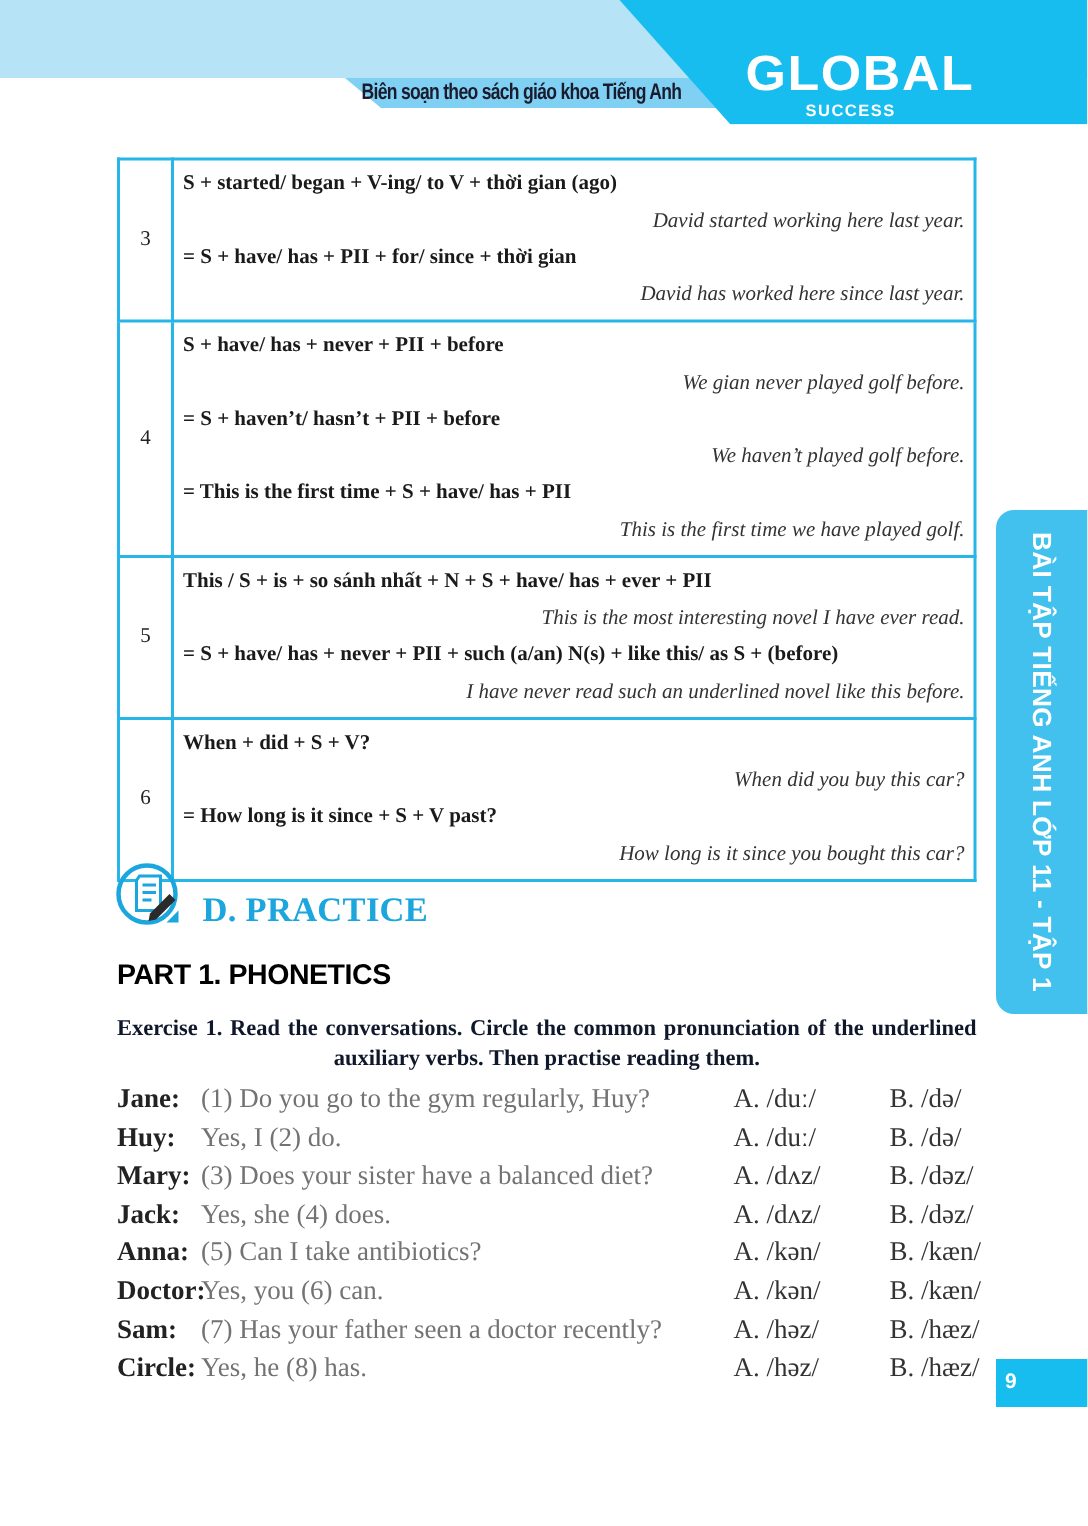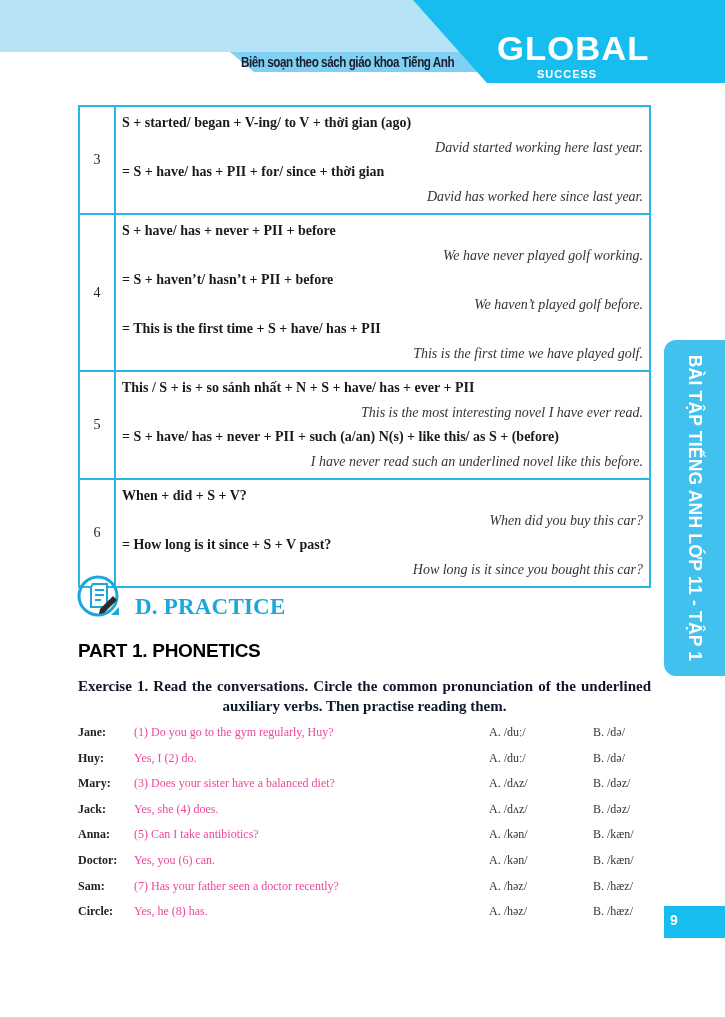--- a/index.html
+++ b/index.html
@@ -23,23 +23,23 @@
   .line.i { font-style:italic; color:#333;text-align:right; }
 
   
   .prac-icon { position:absolute; left:77px; top:575px; width:44px; height:44px; }
   .prac-title { position:absolute; left:135px; top:594px; font-family:"Liberation Serif",serif; font-weight:bold; font-size:23px; color:#1ba6de; letter-spacing:0.2px; }
   .part-title { position:absolute; left:78px; top:640px; font-family:"Liberation Sans",sans-serif; font-weight:bold; font-size:19px; color:#000000; letter-spacing:-0.3px; }
 
   .ex-title { position:absolute; left:78px; top:676px; width:573px; font-weight:bold; font-size:15px; line-height:20px; color:#0f172a; text-align:justify; text-align-last:center; }
 
   .dialog { position:absolute; left:78px; top:720px; width:580px; }
-  .drow { position:relative; height:25.6px; font-size:12px; line-height:24px; }
+  .drow { position:relative; height:25.6px; font-size:18px; line-height:24px; }
   .drow .spk { position:absolute; left:0; font-weight:bold; color:#222; }
-  .drow .txt { position:absolute; left:56px; color:#ec4899;font-family:Liberation Serif, serif; }
+  .drow .txt { position:absolute; left:56px; color:#737373;font-family:Liberation Serif, serif; }
   .drow .optA { position:absolute; left:411px; color:#333; }
   .drow .optB { position:absolute; left:515px; color:#333; }
 
   
   .side-tab { position:absolute; left:664px; top:340px; width:61px; height:336px; background:#42c1ee; border-radius:12px 0 0 12px; }
   .side-text { position:absolute; left:694px; top:508px; transform:translate(-50%,-50%) rotate(90deg); white-space:nowrap; font-family:"Liberation Sans",sans-serif; font-weight:bold; font-size:17.5px; color:#ffffff; letter-spacing:0.2px; }
 
   .page-num-box { position:absolute; left:664px; top:906px; width:61px; height:32px; background:#17bdef; }
   .page-num { position:absolute; left:670px; top:912px; font-family:"Liberation Sans",sans-serif; font-weight:bold; font-size:14px; color:#fff; }
 </style>
@@ -61,21 +61,21 @@
           <div class="line b">S + started/ began + V-ing/ to V + thời gian (ago)</div>
           <div class="line i">David started working here last year.</div>
           <div class="line b">= S + have/ has + PII + for/ since + thời gian</div>
           <div class="line i">David has worked here since last year.</div>
         </td>
       </tr>
       <tr>
         <td class="num">4</td>
         <td class="body">
           <div class="line b">S + have/ has + never + PII + before</div>
-          <div class="line i">We have never played golf working.</div>
+          <div class="line i">We gian never played golf before.</div>
           <div class="line b">= S + haven’t/ hasn’t + PII + before</div>
           <div class="line i">We haven’t played golf before.</div>
           <div class="line b">= This is the first time + S + have/ has + PII</div>
           <div class="line i">This is the first time we have played golf.</div>
         </td>
       </tr>
       <tr>
         <td class="num">5</td>
         <td class="body">
           <div class="line b">This / S + is + so sánh nhất + N + S + have/ has + ever + PII</div>

